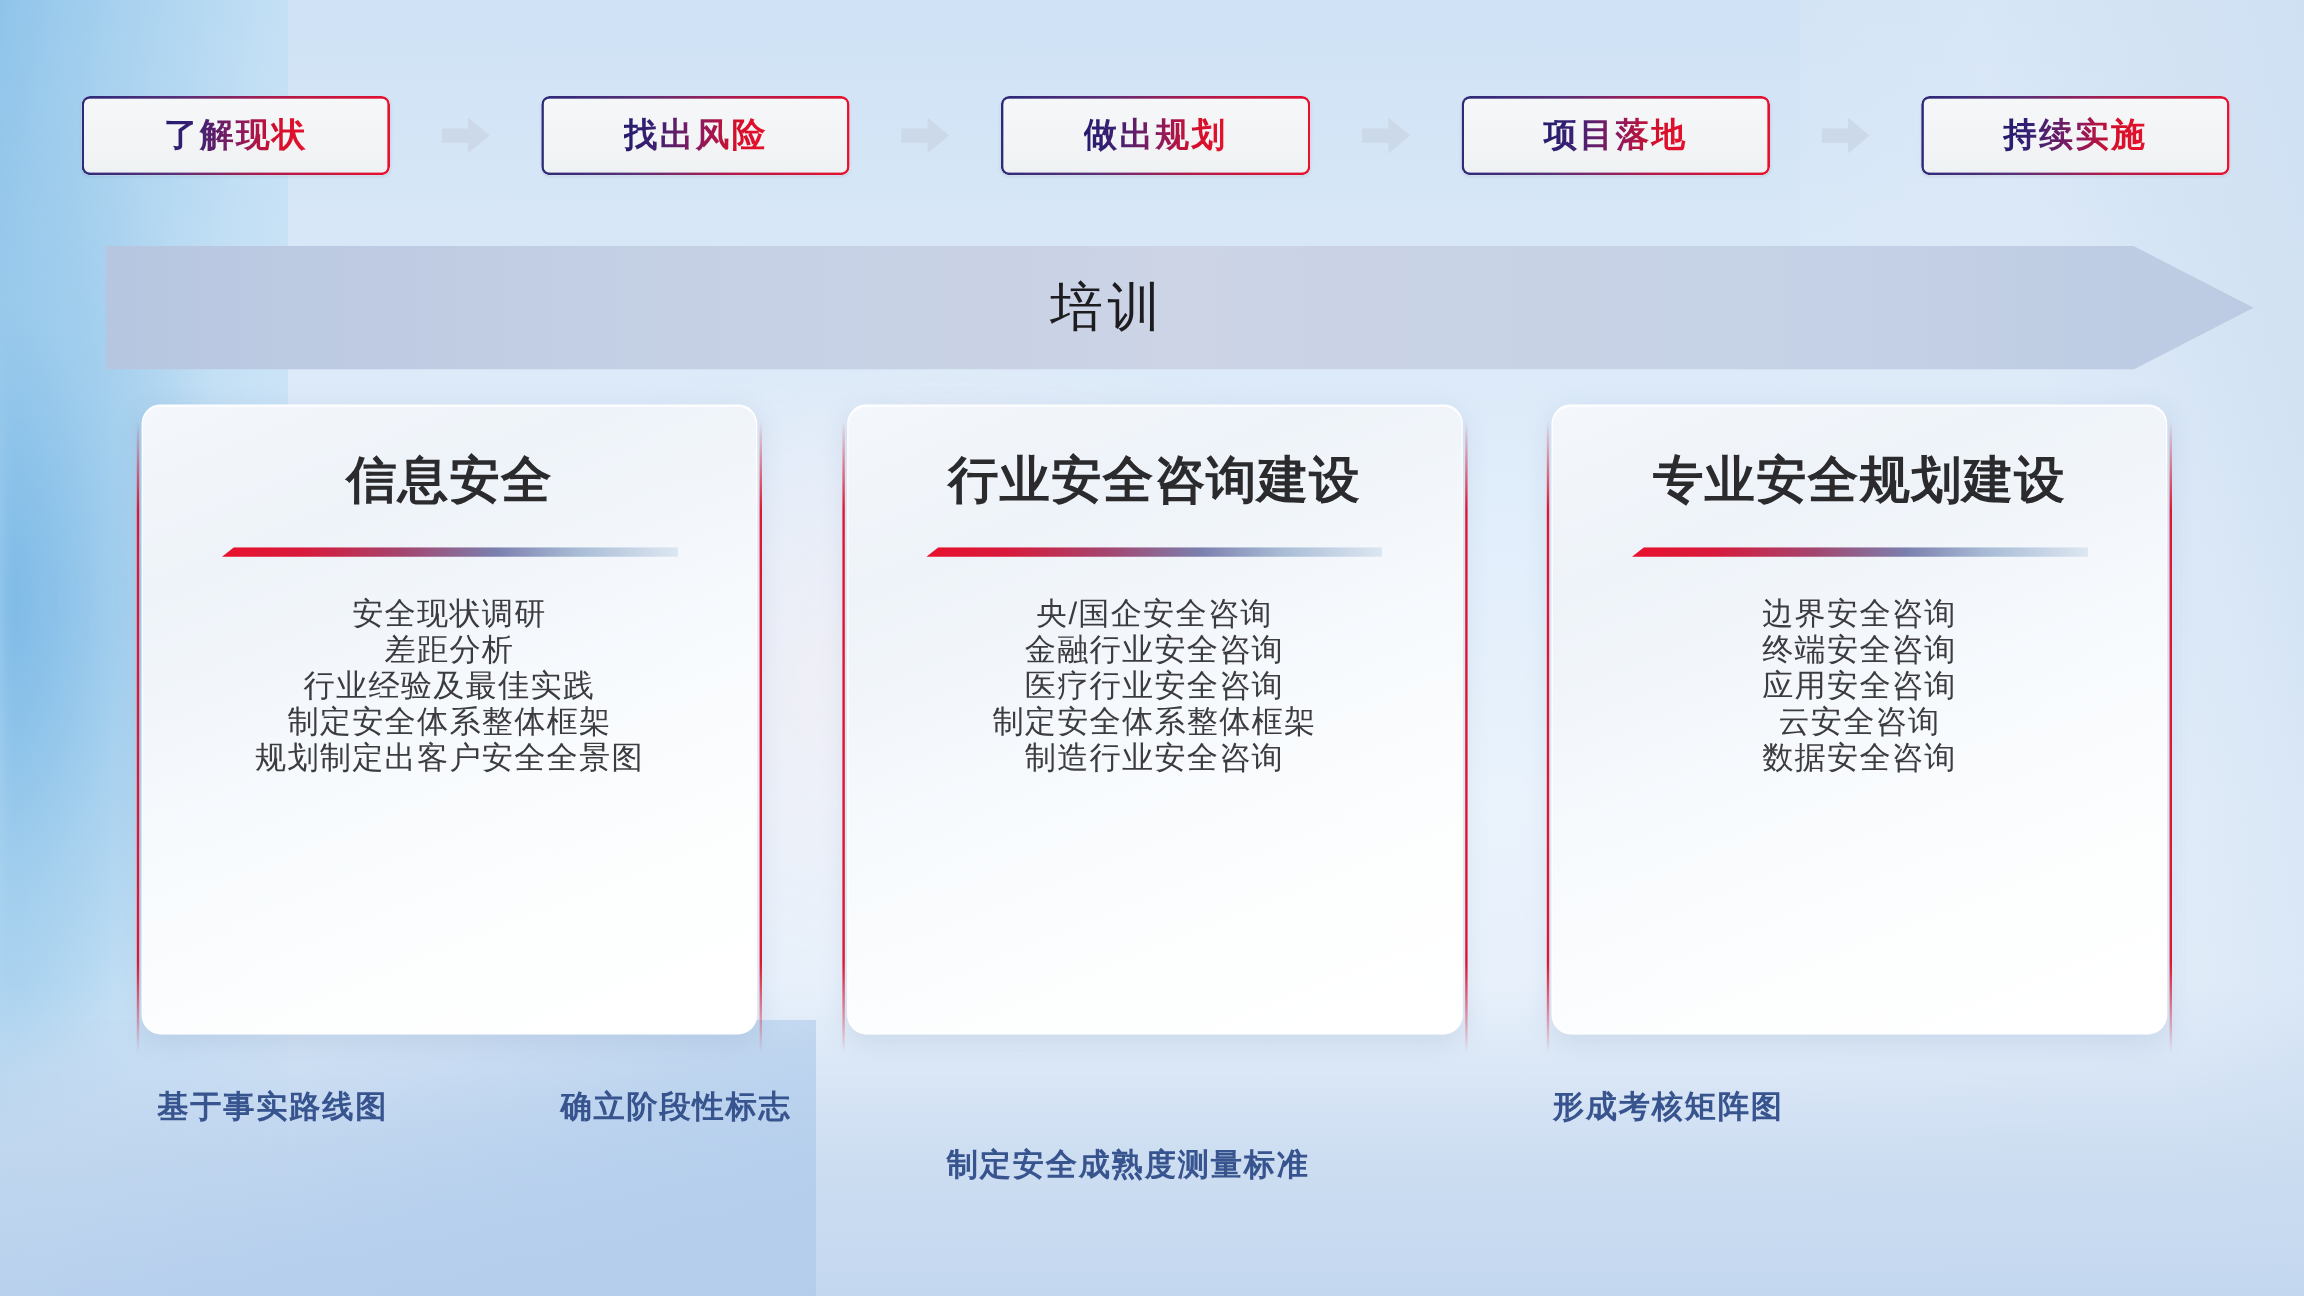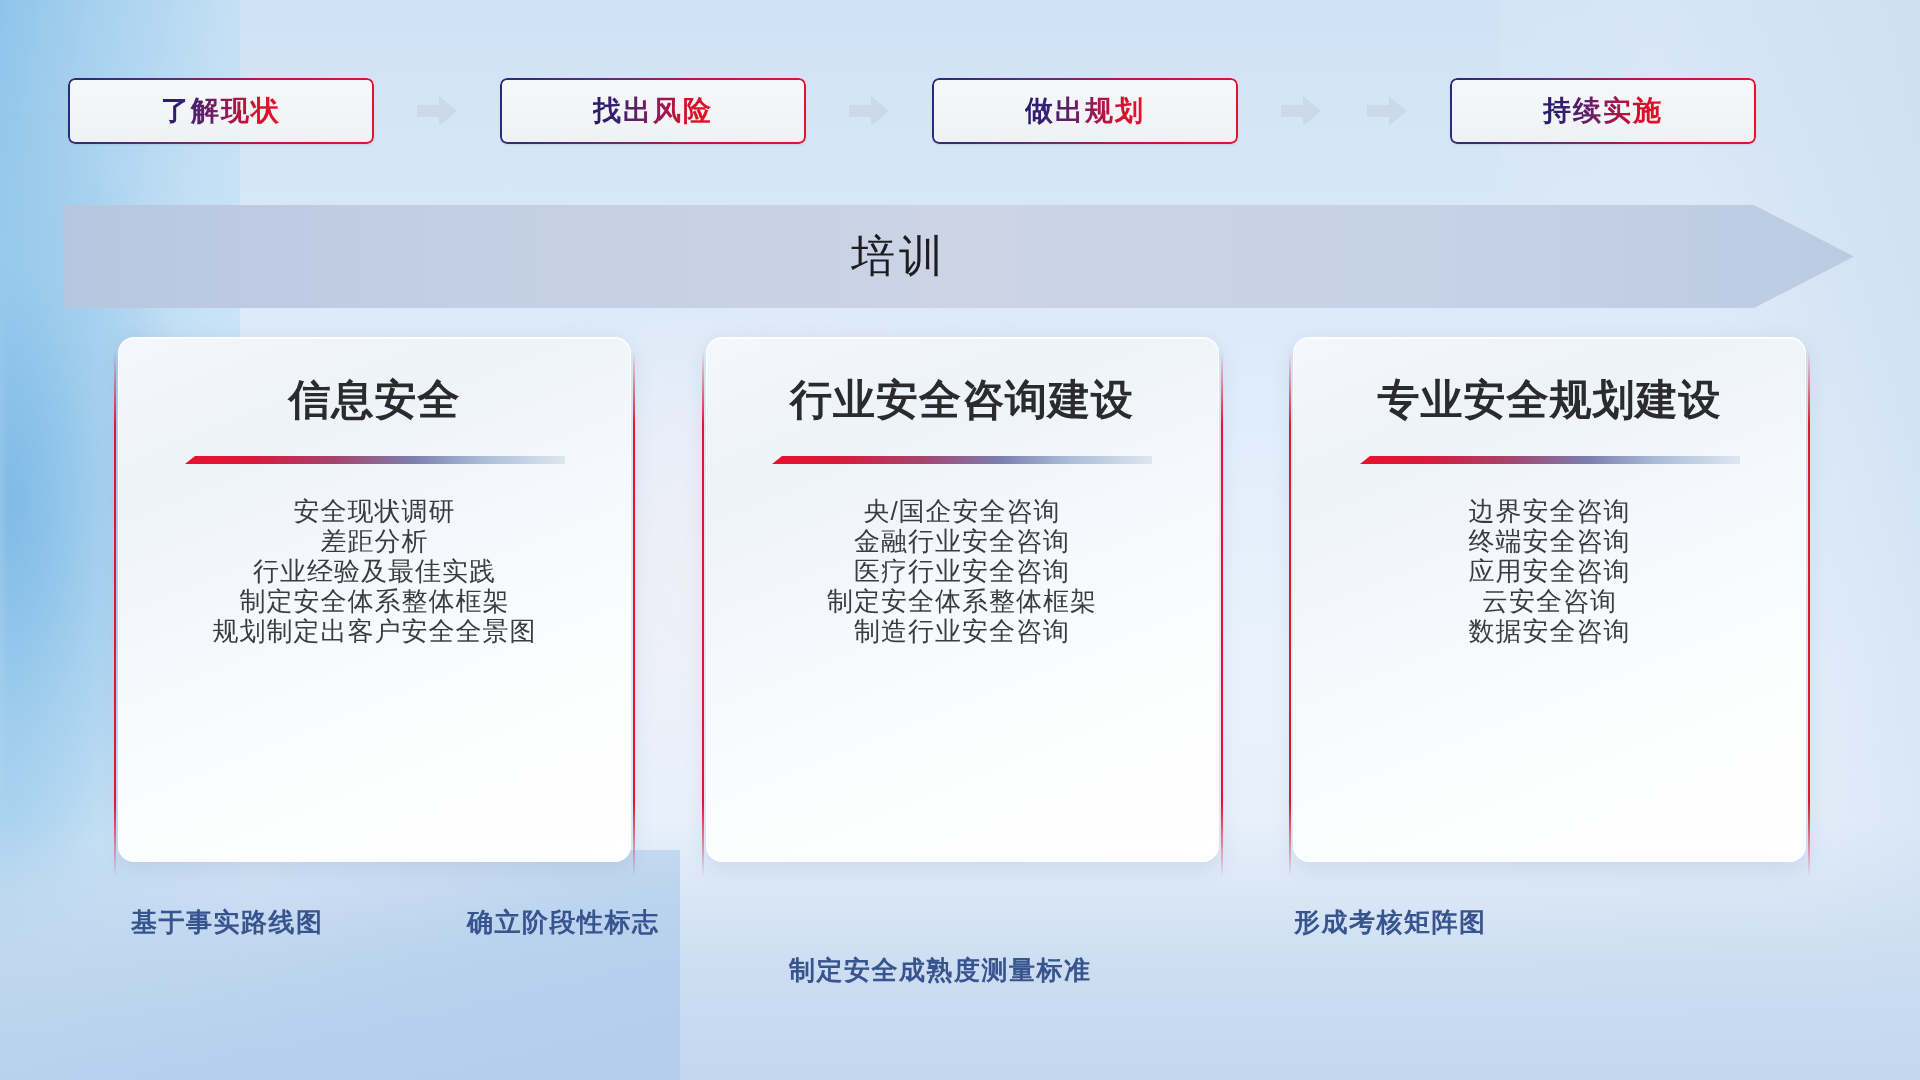--- a/index.html
+++ b/index.html
@@ -40,21 +40,21 @@
     background:linear-gradient(180deg,rgba(213,228,245,0) 0%, rgba(201,219,240,.85) 55%, #c3d7ef 100%);
   }
   .bg-bottom-l{
     position:absolute;left:0;bottom:0;width:680px;height:230px;
     background:linear-gradient(160deg,rgba(190,214,240,0) 0%, rgba(178,205,236,.75) 60%, #b3cdeb 100%);
   }
 
   
   #steps{
     position:absolute;left:68px;top:78px;width:1790px;height:70px;
-    display:flex;gap:40px;
+    display:flex;align-items:center;gap:40px;
   }
   .step-box{
     width:306px;height:66px;box-sizing:border-box;
     border-radius:7px;
     background:linear-gradient(180deg,#f6f7f8 0%, #f2f4f5 60%, #eef1f3 100%);
     position:relative;
     display:flex;align-items:center;justify-content:center;
     box-shadow:0 1px 2px rgba(60,80,110,.10);
   }
   .step-box::before{
@@ -71,21 +71,21 @@
     -webkit-text-fill-color:transparent;color:transparent;
     position:relative;z-index:2;
   }
   .step-arrow{
     width:46px;flex:0 0 46px;height:66px;position:relative;
   }
   .step-arrow svg{position:absolute;left:50%;top:50%;transform:translate(-50%,-50%);}
 
   
   #banner{
-    position:absolute;left:64px;top:205px;width:1790px;height:103px;
+    position:absolute;left:88px;top:205px;width:1790px;height:103px;
   }
   #banner svg{display:block;width:100%;height:100%;}
   .banner-text{
     position:absolute;left:0;top:0;width:1790px;height:103px;
     display:flex;align-items:center;justify-content:center;
     padding-right:120px;box-sizing:border-box;
     font-size:44px;font-weight:500;color:#1d1d1f;letter-spacing:4px;
   }
 
   
@@ -168,20 +168,23 @@
         <path d="M0,9 H22 V0 L40,15 L22,30 V21 H0 Z" fill="#ccd9e8"></path>
       </svg>
     </div>
     <div class="step-box">
       <span class="step-label">做出规划</span>
     </div>
     <div class="step-arrow">
       <svg width="40" height="30" viewBox="0 0 40 30">
         <path d="M0,9 H22 V0 L40,15 L22,30 V21 H0 Z" fill="#ccd9e8"></path>
       </svg>
+    </div>
+    <div class="step-box">
+      <span class="step-label">项目落地</span>
     </div>
     <div class="step-arrow">
       <svg width="40" height="30" viewBox="0 0 40 30">
         <path d="M0,9 H22 V0 L40,15 L22,30 V21 H0 Z" fill="#ccd9e8"></path>
       </svg>
     </div>
     <div class="step-box">
       <span class="step-label">持续实施</span>
     </div>
   </div>

